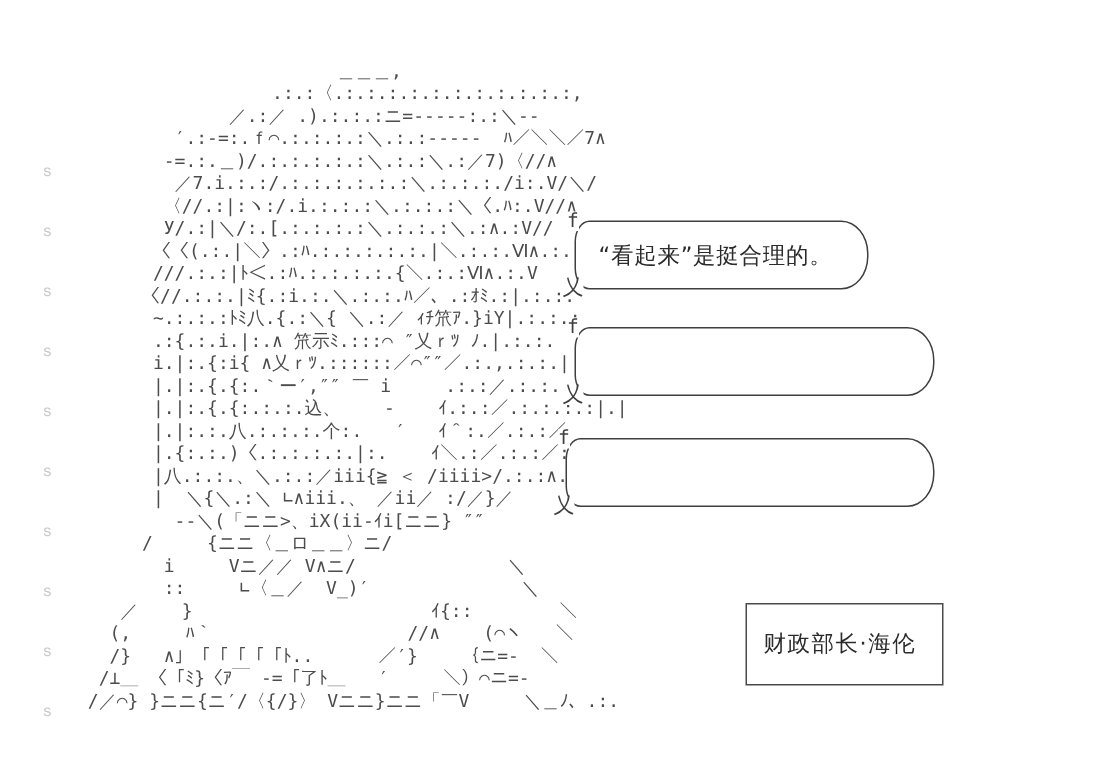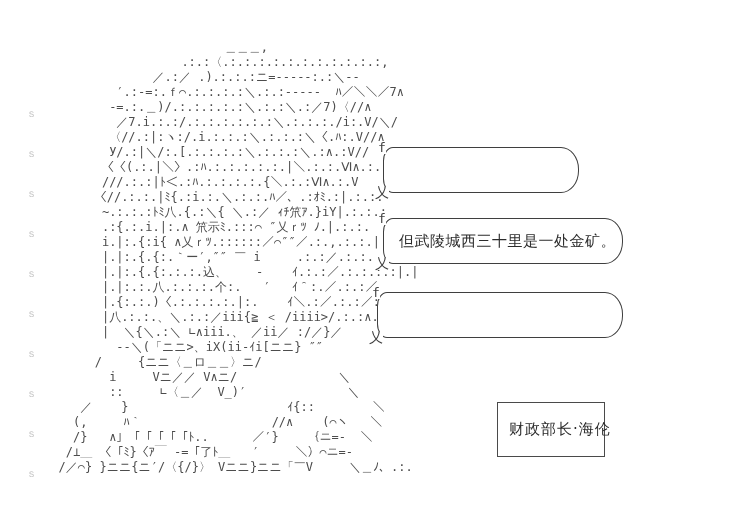--- a/index.html
+++ b/index.html
@@ -39,21 +39,21 @@
   }
   .tail-top{left:-6px;top:-7px;}
   .tail-bottom{left:-9px;bottom:-7px;font-size:14px;}
 
   .b1{left:383px;top:147px;width:196px;height:46px;}
   .b2{left:383px;top:218px;width:240px;height:46px;}
   .b3{left:377px;top:292px;width:246px;height:46px;}
 
   
   .name-box{
-    position:absolute;left:497px;top:402px;width:108px;height:55px;
+    position:absolute;left:497px;top:402px;width:132px;height:55px;
     border:1px solid #4a4a4a;background:#ffffff;
     display:flex;align-items:center;box-sizing:border-box;
   }
   .name-box .txt{padding-left:11px;font-size:15px;color:#2b2b2b;letter-spacing:1px;white-space:nowrap;}
 </style>
 </head>
 <body>
 
 <div class="scene">
 
@@ -93,26 +93,26 @@
               i     Vニ／／ V∧ニ/              ＼
               ::     ∟〈＿／  V_)′              ＼
           ／    }                      ｲ{::        ＼
          (,     ﾊ｀                  //∧    (⌒ヽ   ＼
          /}   ∧」「「「「「ﾄ..      ／′}    ｛ニ=‐  ＼
         /⊥＿ 〈「ﾐ}〈ｱ￣ ‐=「了ﾄ＿   ′     ＼）⌒ニ=‐
        /／⌒} }ニニ{ニ′/〈{/}〉 Vニニ}ニニ「￣V     ＼＿ﾉ、.:.</pre>
 
   <div class="bubble b1">
     <span class="tail-top">f</span>
+    <span class="txt">“看起来”是挺合理的。</span>
     <span class="tail-bottom">乂</span>
   </div>
 
   <div class="bubble b2">
     <span class="tail-top">f</span>
-    <span class="txt">但武陵城西三十里是一处金矿。</span>
     <span class="tail-bottom">乂</span>
   </div>
 
   <div class="bubble b3">
     <span class="tail-top">f</span>
     <span class="tail-bottom">乂</span>
   </div>
 
   <div class="name-box">
     <span class="txt">财政部长·海伦</span>

